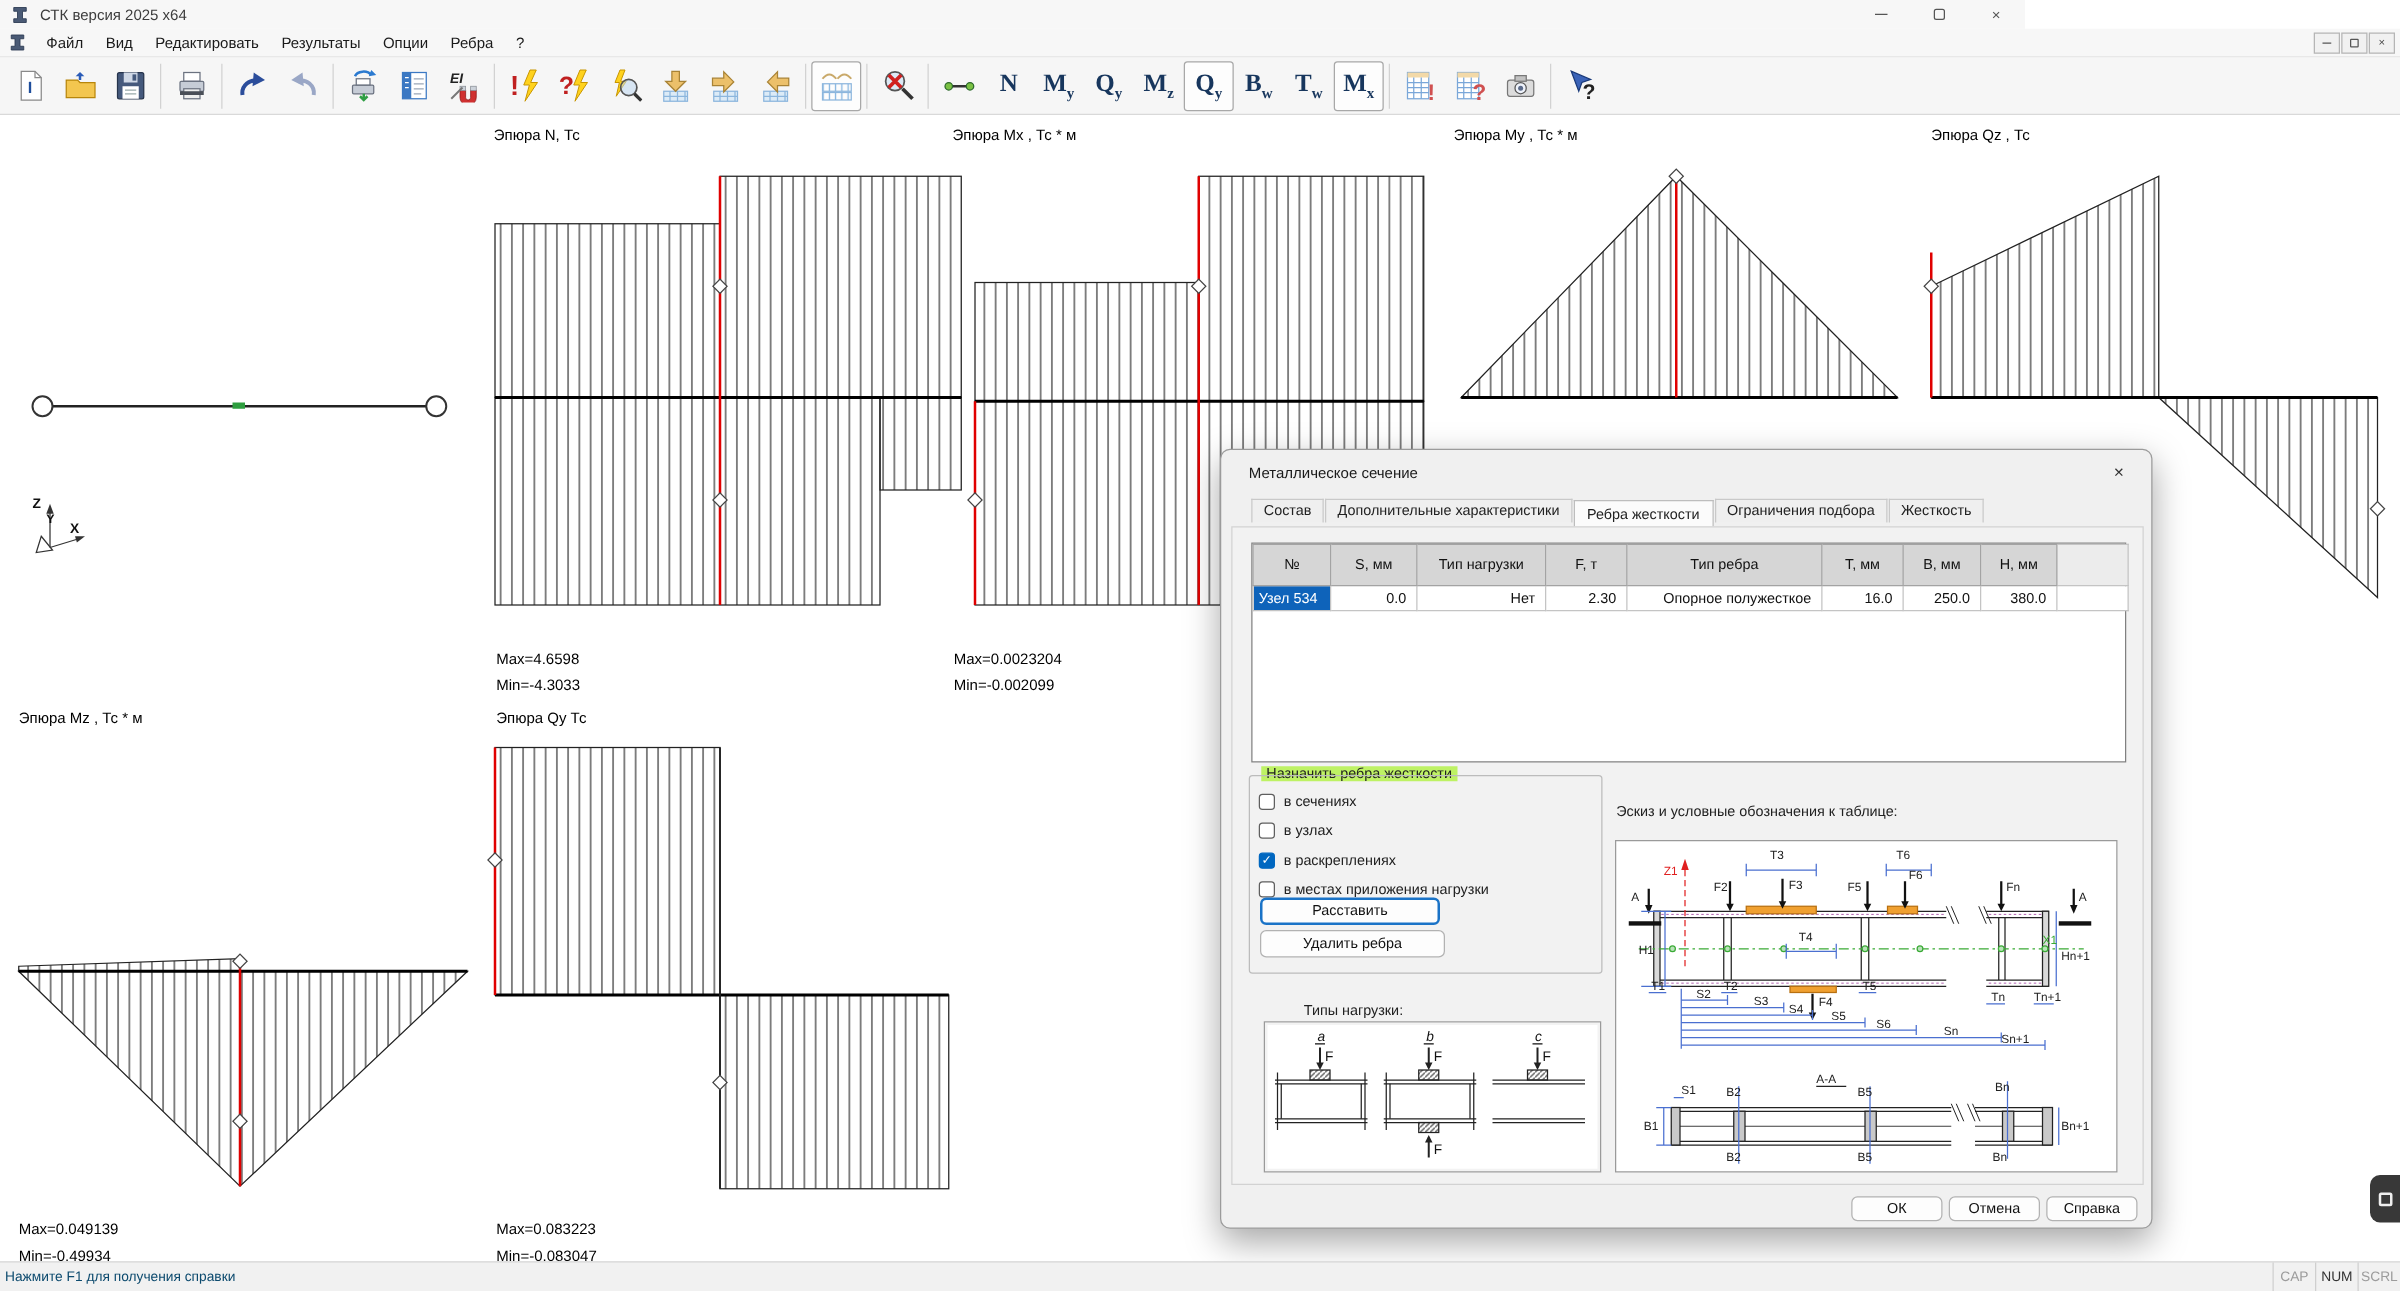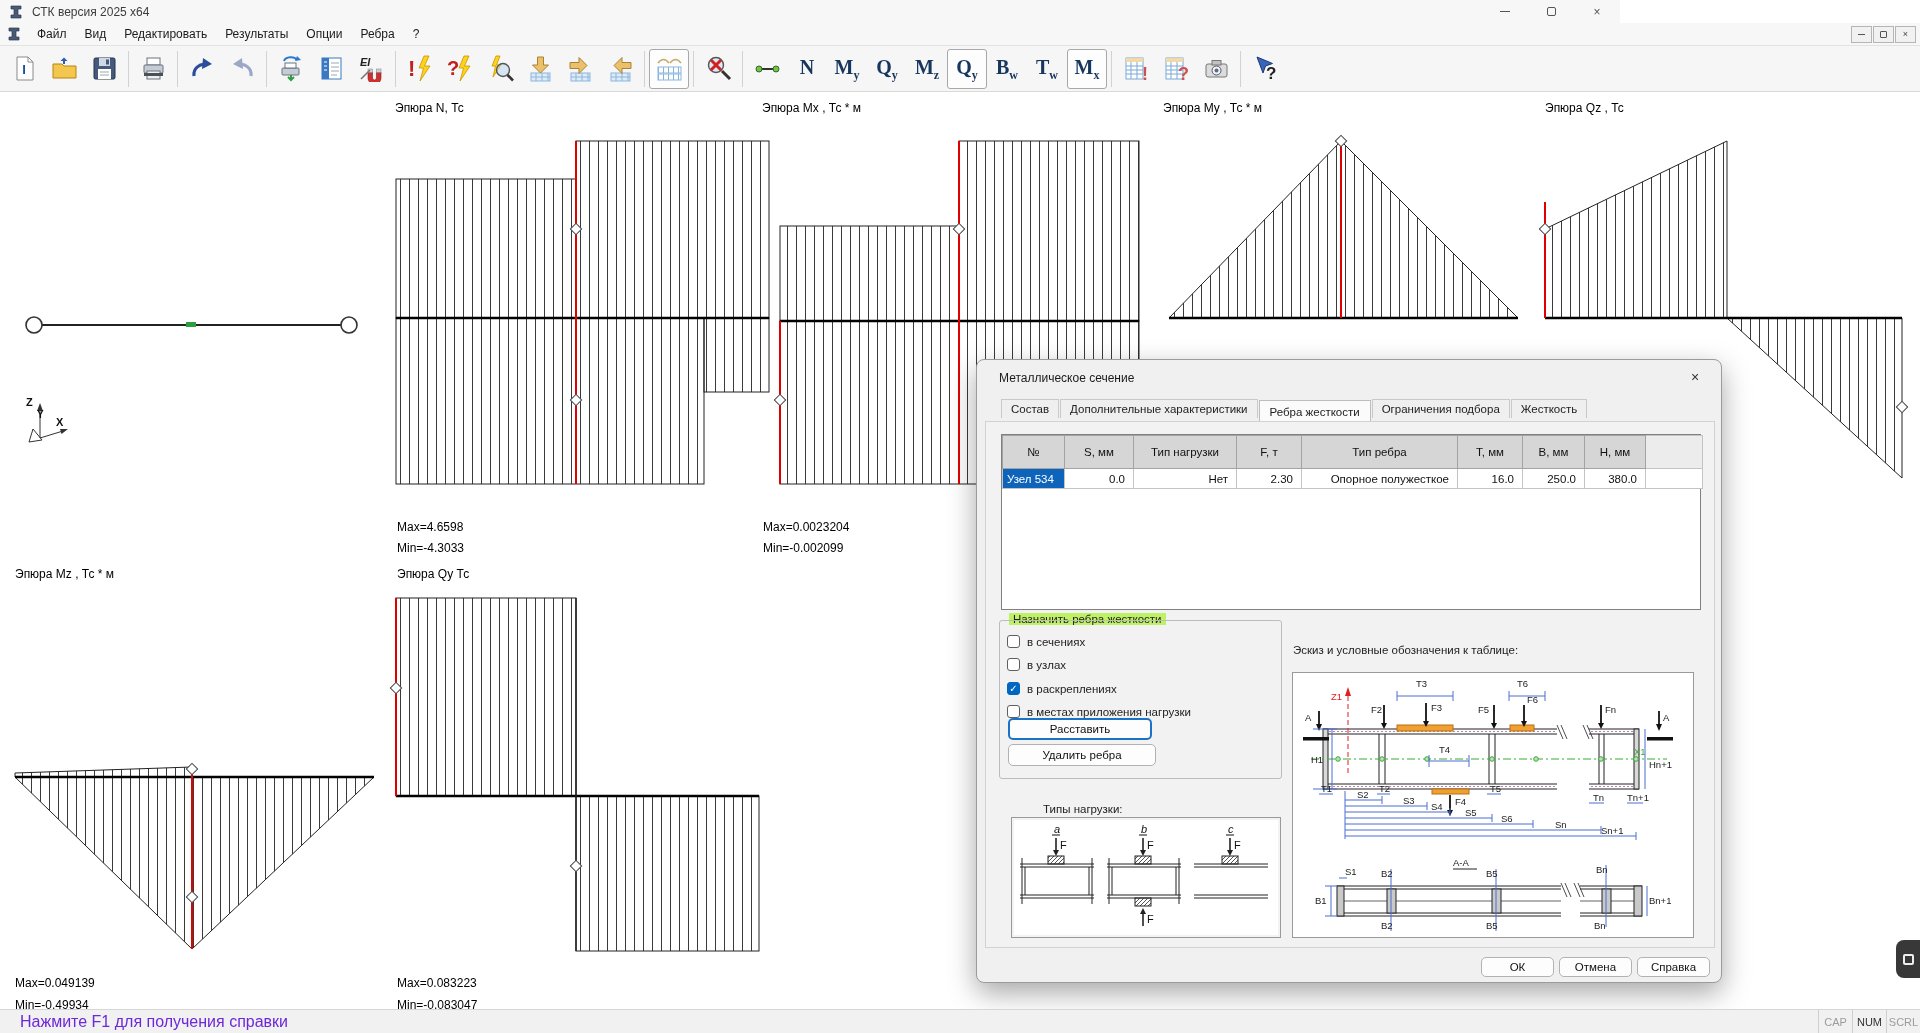--- a/index.html
+++ b/index.html
@@ -69,21 +69,21 @@
   .loadbox{position:absolute;left:34px;top:457px;width:270px;height:121px;background:#fff;border:1px solid #9a9a9a;box-shadow:inset 0 0 0 2px #f3f3f3}
   .sketchlabel{position:absolute;left:316px;top:284px;font-size:11.5px}
   .sketchbox{position:absolute;left:315px;top:312px;width:402px;height:266px;background:#fff;border:1px solid #9a9a9a}
 
   .b-ok{position:absolute;left:504px;top:597px;width:73px;height:20px}
   .b-cancel{position:absolute;left:582px;top:597px;width:73px;height:20px}
   .b-help{position:absolute;left:660px;top:597px;width:73px;height:20px}
 
   
   .statusbar{position:absolute;top:1009px;left:0;width:1920px;height:24px;background:#f1f1f1;border-top:1px solid #d6d6d6;display:flex;align-items:center}
-  .stext{margin-left:20px;color:#6d28d9;font-size:16px}
+  .stext{margin-left:4px;color:#0c4a6e;font-size:11px}
   .inds{margin-left:auto;display:flex;height:100%}
   .ind{width:34px;border-left:1px solid #cfcfcf;display:flex;align-items:center;justify-content:center;font-size:11px;color:#9c9c9c}
   .ind.on{color:#333}
 
   .edgefab{position:absolute;left:1896px;top:940px;width:24px;height:38px;background:#383838;border-radius:8px 0 0 8px;display:flex;align-items:center;justify-content:center}
   .edgefab span{display:block;width:11px;height:11px;border:2px solid #eee;border-radius:2px}
 
   svg text{font-family:"Liberation Sans",sans-serif}
 </style>
 </head>

